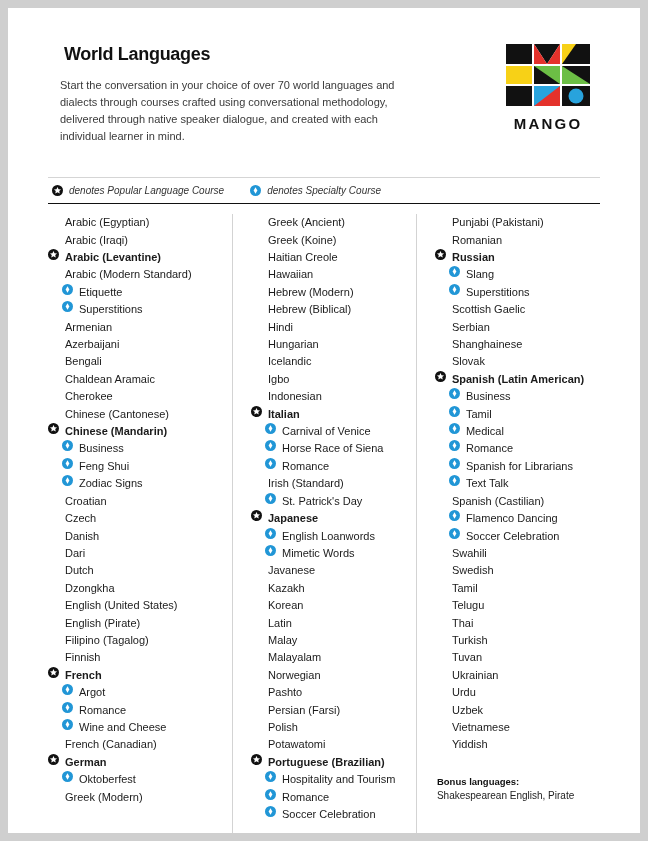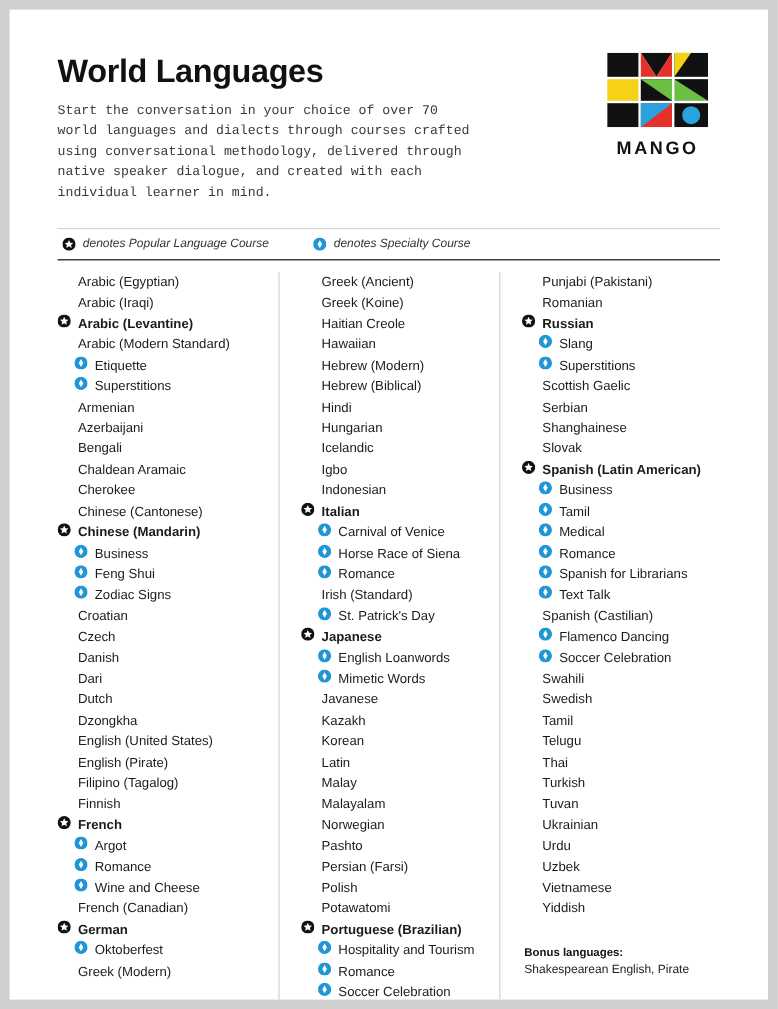--- a/index.html
+++ b/index.html
@@ -17,33 +17,32 @@
     overflow: hidden;
   }
   .header {
     padding: 36px 40px 0 40px;
     display: flex;
     justify-content: space-between;
     align-items: flex-start;
   }
   .header-text { width: 420px; }
   h1.title {
-    margin: 0 0 10px 0;
-    font-size: 27px;
+    margin: 0 0 10px 16px;
+    font-size: 18px;
     font-weight: bold;
     letter-spacing: -0.3px;
     color: #111;
   }
   .subtitle {
-    margin: 0;
+    margin: 12px;
     font-size: 11px;
     line-height: 1.55;
     color: #3a3a3a;
     max-width: 350px;
-    font-family: Liberation Mono, monospace;
   }
   
   .logo-wrap {
     width: 92px;
     margin-right: 6px;
     text-align: center;
   }
   .logo-grid {
     width: 84px; height: 62px;
     margin: 0 auto;
@@ -58,21 +57,21 @@
     color: #111;
   }
   
   .legend {
     margin: 20px 40px 0 40px;
     border-top: 1px solid #d5d5d5;
     border-bottom: 1.6px solid #111;
     padding: 7px 0 7px 4px;
     display: flex;
     align-items: center;
-    gap: 37px;
+    gap: 26px;
     font-size: 10px;
     font-style: italic;
     color: #333;
   }
   .legend-item { display: flex; align-items: center; gap: 6px; }
 
   
   .ico { display: inline-block; width: 11px; height: 11px; position: relative; flex: 0 0 11px; }
   .ico svg { display: block; }
 

